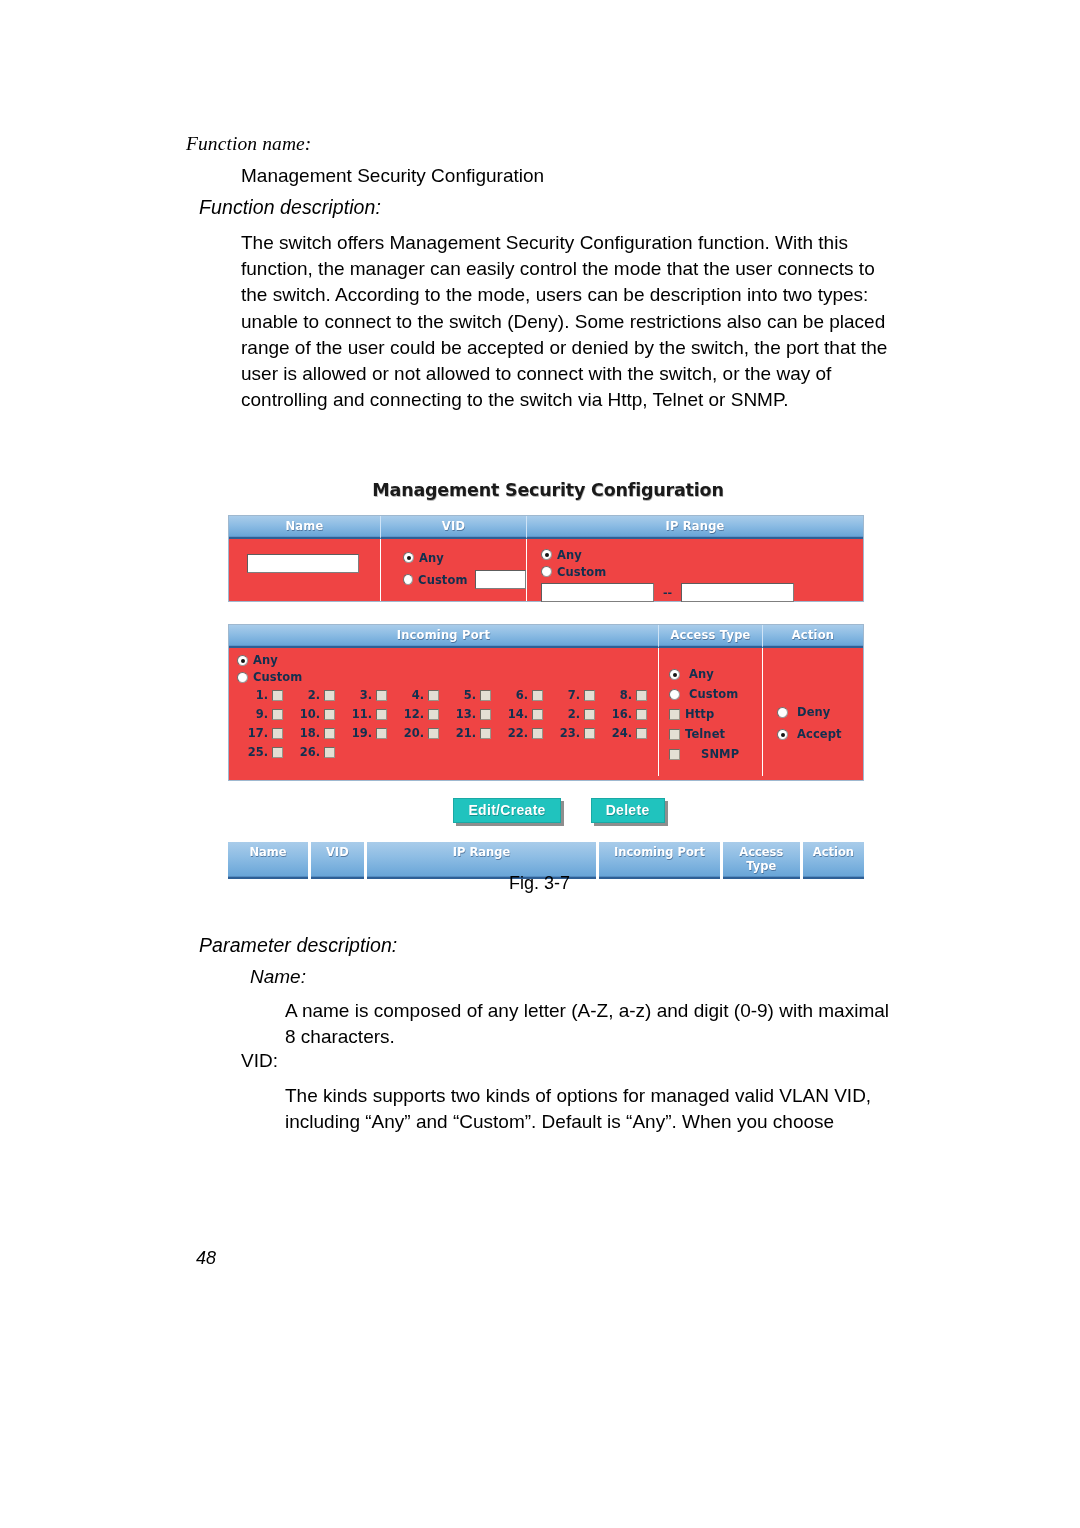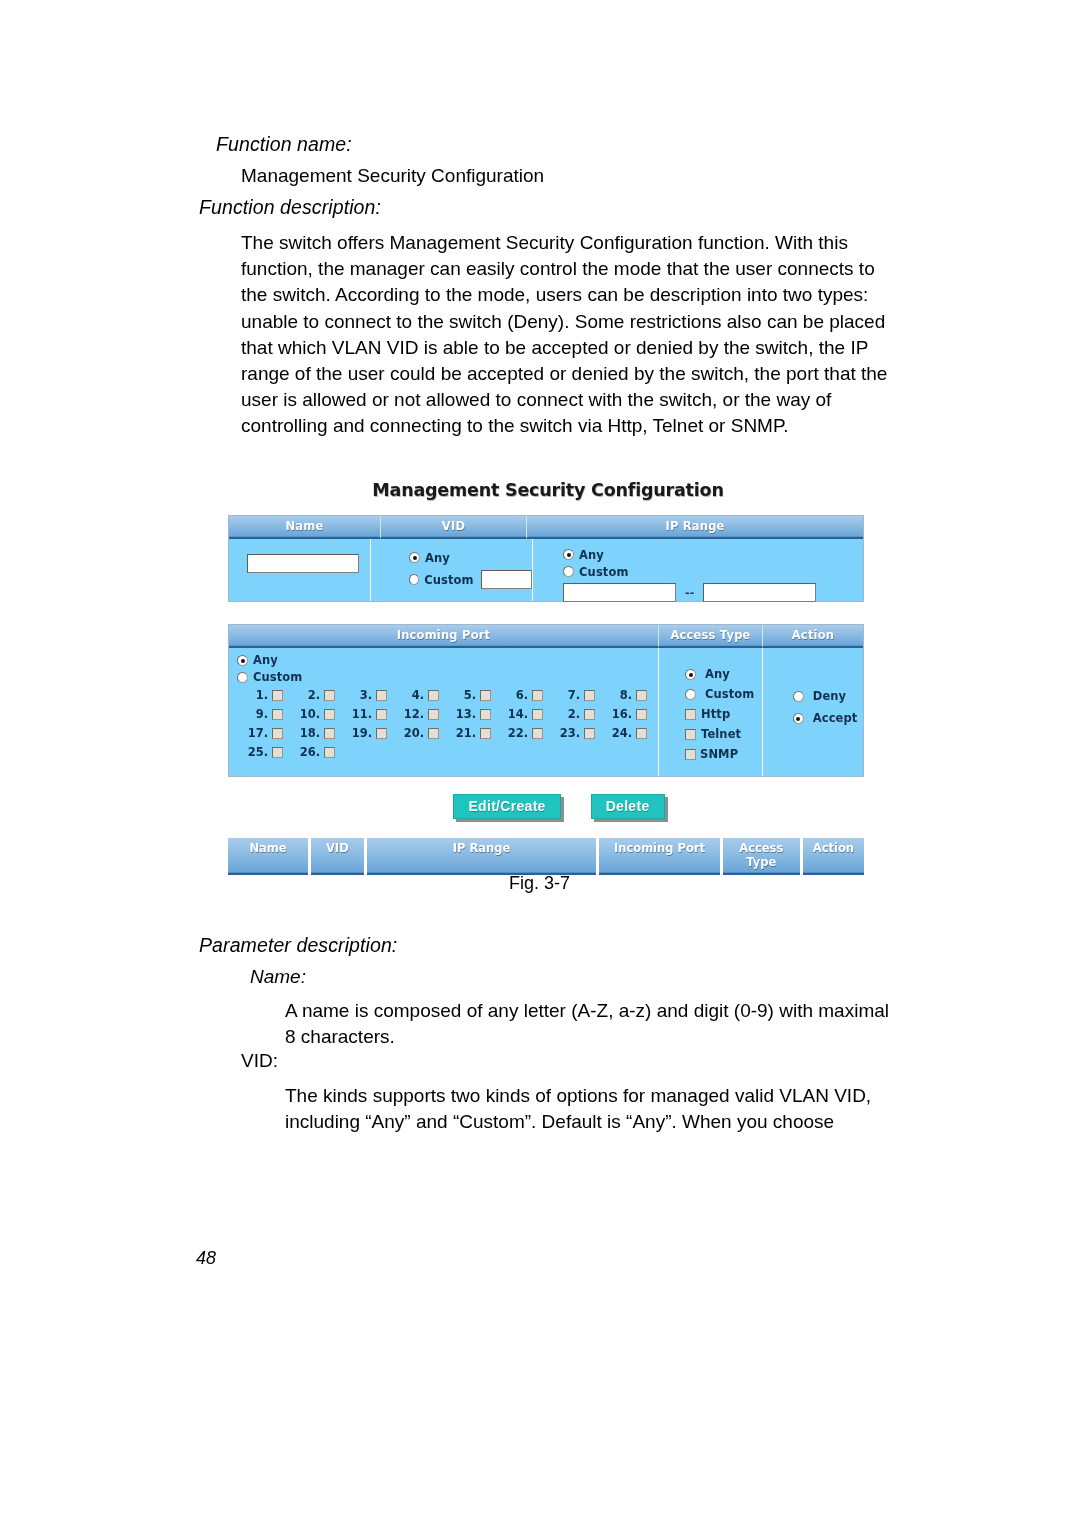--- a/index.html
+++ b/index.html
@@ -105,22 +105,21 @@
     padding: 3px 0 4px 0;
     letter-spacing: 0.2px;
     box-sizing: border-box;
     text-shadow: 0.5px 0.5px 0 rgba(40,70,110,0.55);
   }
   .hdr:last-child { border-right: none; }
 
   .body-row {
     display: flex;
     width: 100%;
-    background: #7dd3fc;
-    gap: 16px;
+    background: #ef4444;
   }
   .cell {
     box-sizing: border-box;
     border-right: 1px solid #ffffff;
     padding: 6px 0;
   }
   .cell:last-child { border-right: none; }
 
   
   .w-name  { width: 152px; }
@@ -272,32 +271,31 @@
   .s-ip   { width: 244px; }
   .s-port { width: 128px; }
   .s-acc  { width: 82px; }
   .s-act  { width: 65px; }
 </style>
 </head>
 <body>
 
 <div class="page">
 
-  <div class="heading-it" style="left:216px; top:133px;">Function name:</div>
+  <div class="heading-it" style="left:186px; top:133px;font-family:Liberation Serif, serif;">Function name:</div>
 
   <div class="plain-line" style="left:241px; top:165px;">Management Security Configuration</div>
 
   <div class="heading-it" style="left:199px; top:196px;">Function description:</div>
 
   <div class="para" style="left:241px; top:230px; width:638px;">
     <span class="jline">The switch offers Management Security Configuration function. With this</span>
     <span class="jline">function, the manager can easily control the mode that the user connects to</span>
     <span class="jline">the switch. According to the mode, users can be description into two types:</span>
     <span class="jline">unable to connect to the switch (Deny). Some restrictions also can be placed</span>
-    <span class="jline">that which VLAN VID is able to be accepted or denied by the switch, the IP</span>
     <span class="jline">range of the user could be accepted or denied by the switch, the port that the</span>
     <span class="jline">user is allowed or not allowed to connect with the switch, or the way of</span>
     <span class="jline">controlling and connecting to the switch via Http, Telnet or SNMP.</span>
   </div>
 
   <div class="ui">
 
     <div class="ui-title">Management Security Configuration</div>
 
     <div class="panel">
@@ -489,26 +487,26 @@
             <div class="opt">
               <span class="check"></span>
               <span class="opt-label" style="margin-left:5px;">Http</span>
             </div>
             <div class="opt">
               <span class="check"></span>
               <span class="opt-label" style="margin-left:5px;">Telnet</span>
             </div>
             <div class="opt">
               <span class="check"></span>
-              <span class="opt-label" style="margin-left:4px;text-align:center;">SNMP</span>
+              <span class="opt-label" style="margin-left:21px;text-align:center;">SNMP</span>
             </div>
           </div>
         </div>
 
-        <div class="cell w-act" style="height:116px;">
+        <div class="cell w-act" style="height:116px;margin-top:16px;">
           <div class="act-block">
             <div class="opt">
               <span class="radio"></span>
               <span class="opt-label" style="margin-left:4px;">Deny</span>
             </div>
             <div class="opt">
               <span class="radio on"></span>
               <span class="opt-label" style="margin-left:4px;">Accept</span>
             </div>
           </div>

